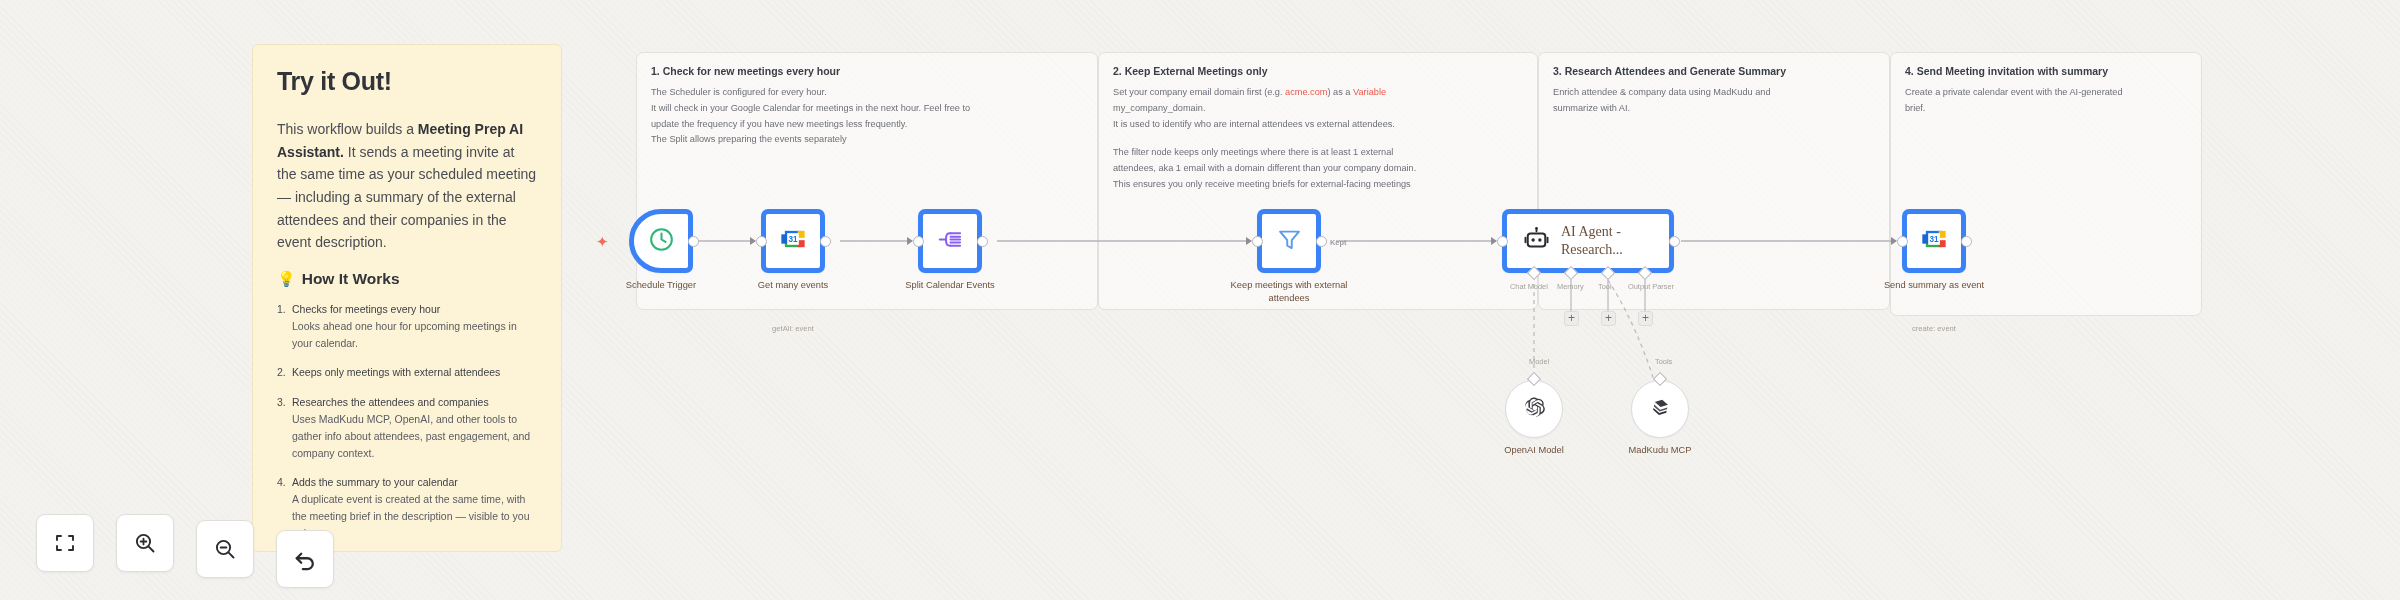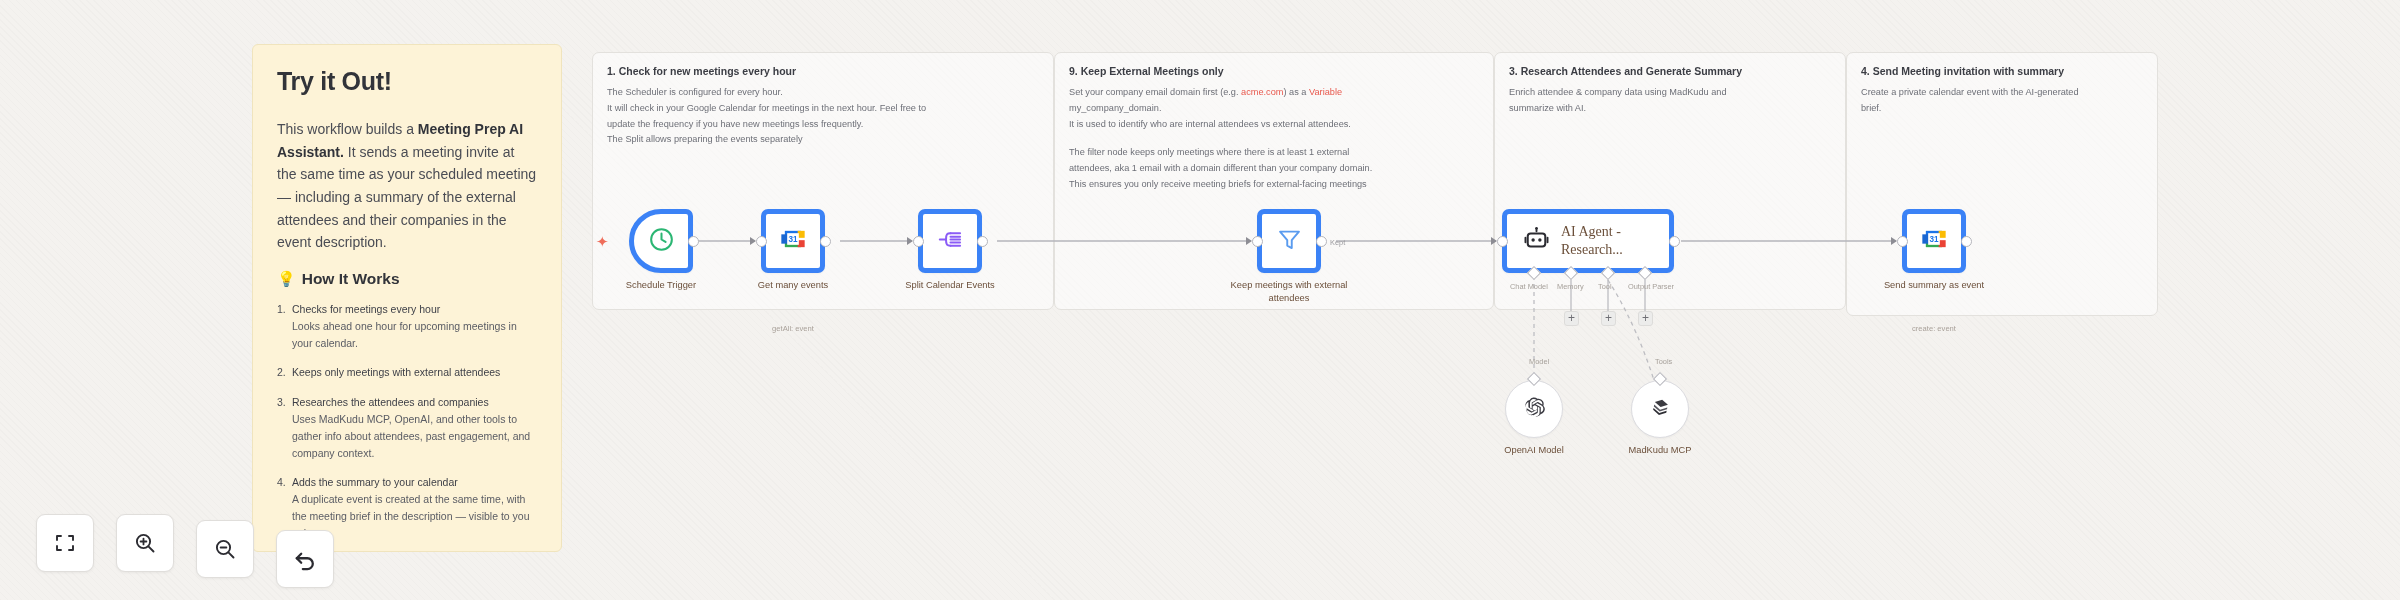--- a/index.html
+++ b/index.html
@@ -102,20 +102,21 @@
   .sticky ol li .li-body  { display: block; color: #5a5c64; }
   .code-red { color: #e8584d; }
 
   
   .section {
     position: absolute;
     background: rgba(255,255,255,0.55);
     border: 1px solid #e3e1dd;
     border-radius: 7px;
     z-index: 1;
+    margin-left: 44px;
   }
   .section .sec-title {
     position: absolute;
     left: 14px;
     top: 12px;
     font-size: 10.5px;
     font-weight: 700;
     color: #3b3d44;
     white-space: nowrap;
   }
@@ -255,20 +256,21 @@
     color: #a6a09a;
     white-space: nowrap;
     z-index: 4;
   }
   .port-label {
     position: absolute;
     font-size: 7.4px;
     color: #9b9b9f;
     white-space: nowrap;
     z-index: 4;
+    font-weight: bold;
   }
 
   
   .spark {
     position: absolute;
     color: #ef6d5a;
     font-size: 15px;
     z-index: 4;
     line-height: 1;
   }
@@ -360,21 +362,21 @@
     <div class="sec-title">1. Check for new meetings every hour</div>
     <div class="sec-body">
       <span class="ln">The Scheduler is configured for every hour.</span>
       <span class="ln">It will check in your Google Calendar for meetings in the next hour. Feel free to</span>
       <span class="ln">update the frequency if you have new meetings less frequently.</span>
       <span class="ln">The Split allows preparing the events separately</span>
     </div>
   </div>
 
   <div class="section" id="sec2">
-    <div class="sec-title">9. Keep External Meetings only</div>
+    <div class="sec-title">2. Keep External Meetings only</div>
     <div class="sec-body">
       <span class="ln">Set your company email domain first (e.g. <span class="code-red">acme.com</span>) as a <span class="code-red">Variable</span></span>
       <span class="ln">my_company_domain.</span>
       <span class="ln">It is used to identify who are internal attendees vs external attendees.</span>
       <span class="ln" style="height:13px;">&nbsp;</span>
       <span class="ln">The filter node keeps only meetings where there is at least 1 external</span>
       <span class="ln">attendees, aka 1 email with a domain different than your company domain.</span>
       <span class="ln">This ensures you only receive meeting briefs for external-facing meetings</span>
     </div>
   </div>

